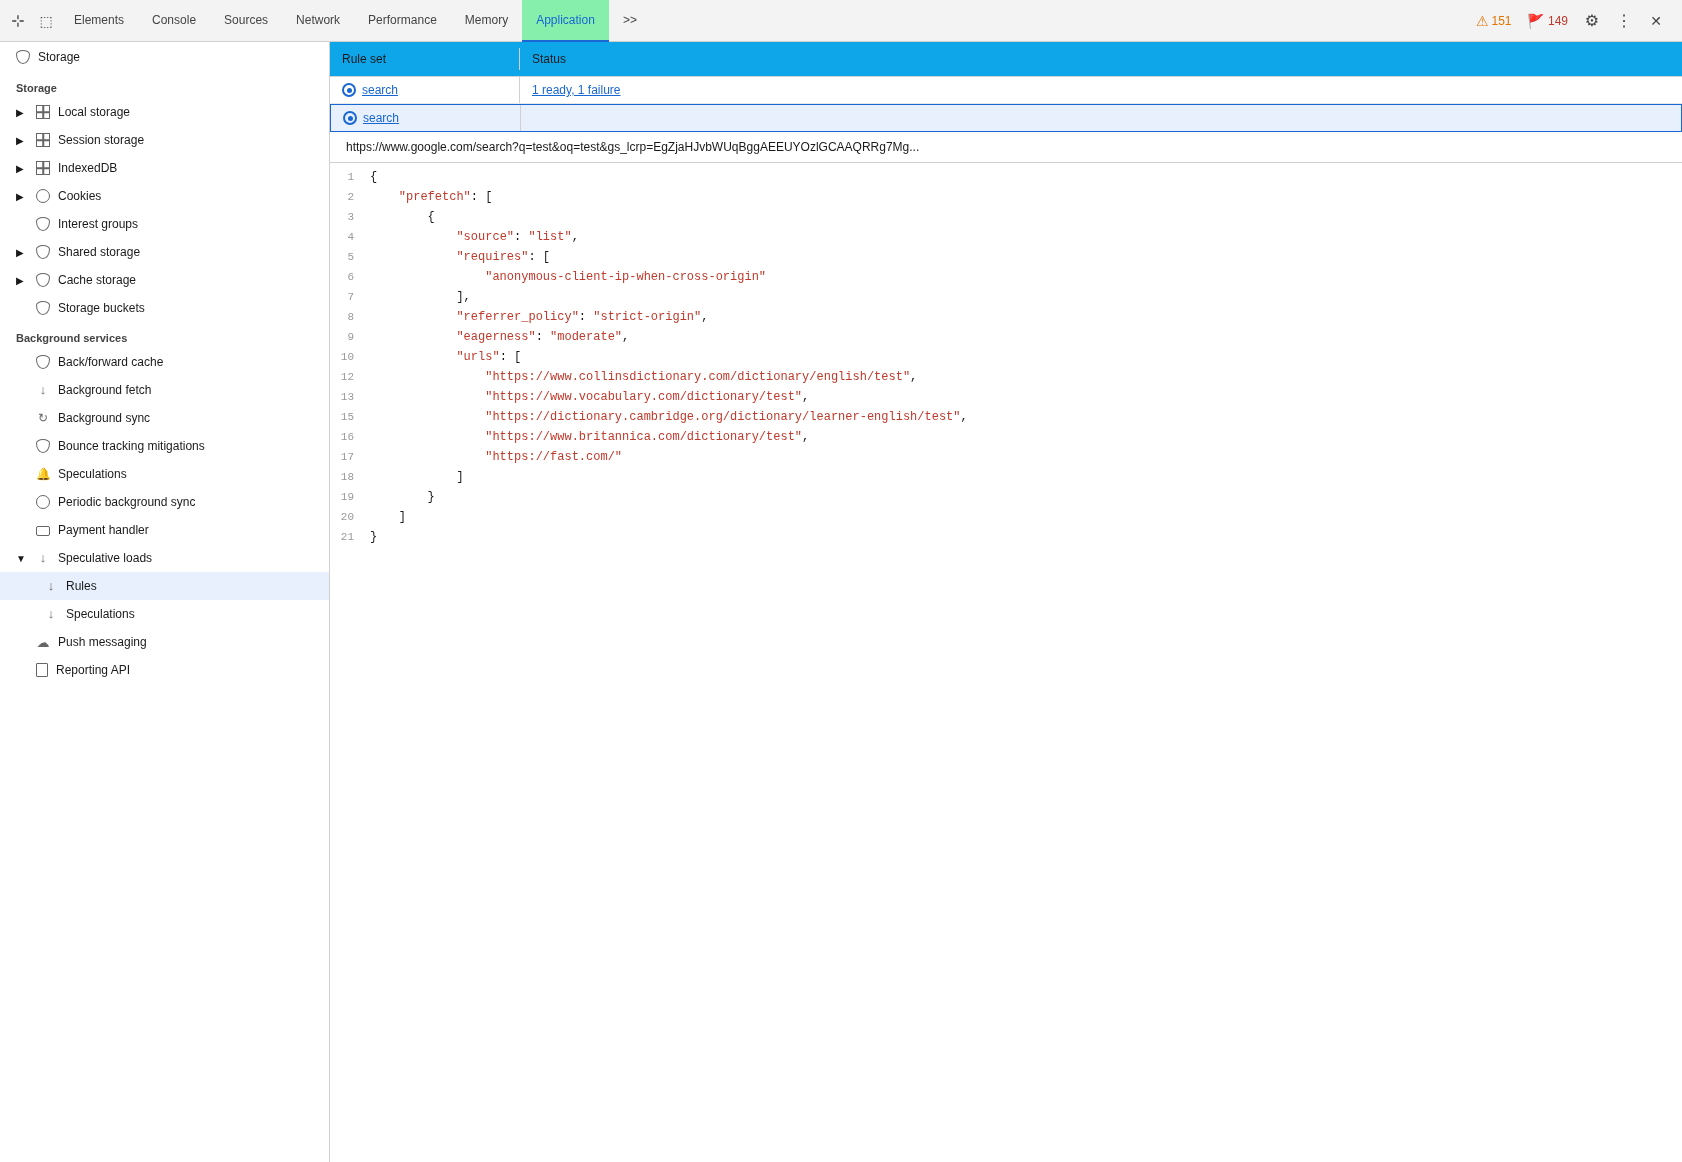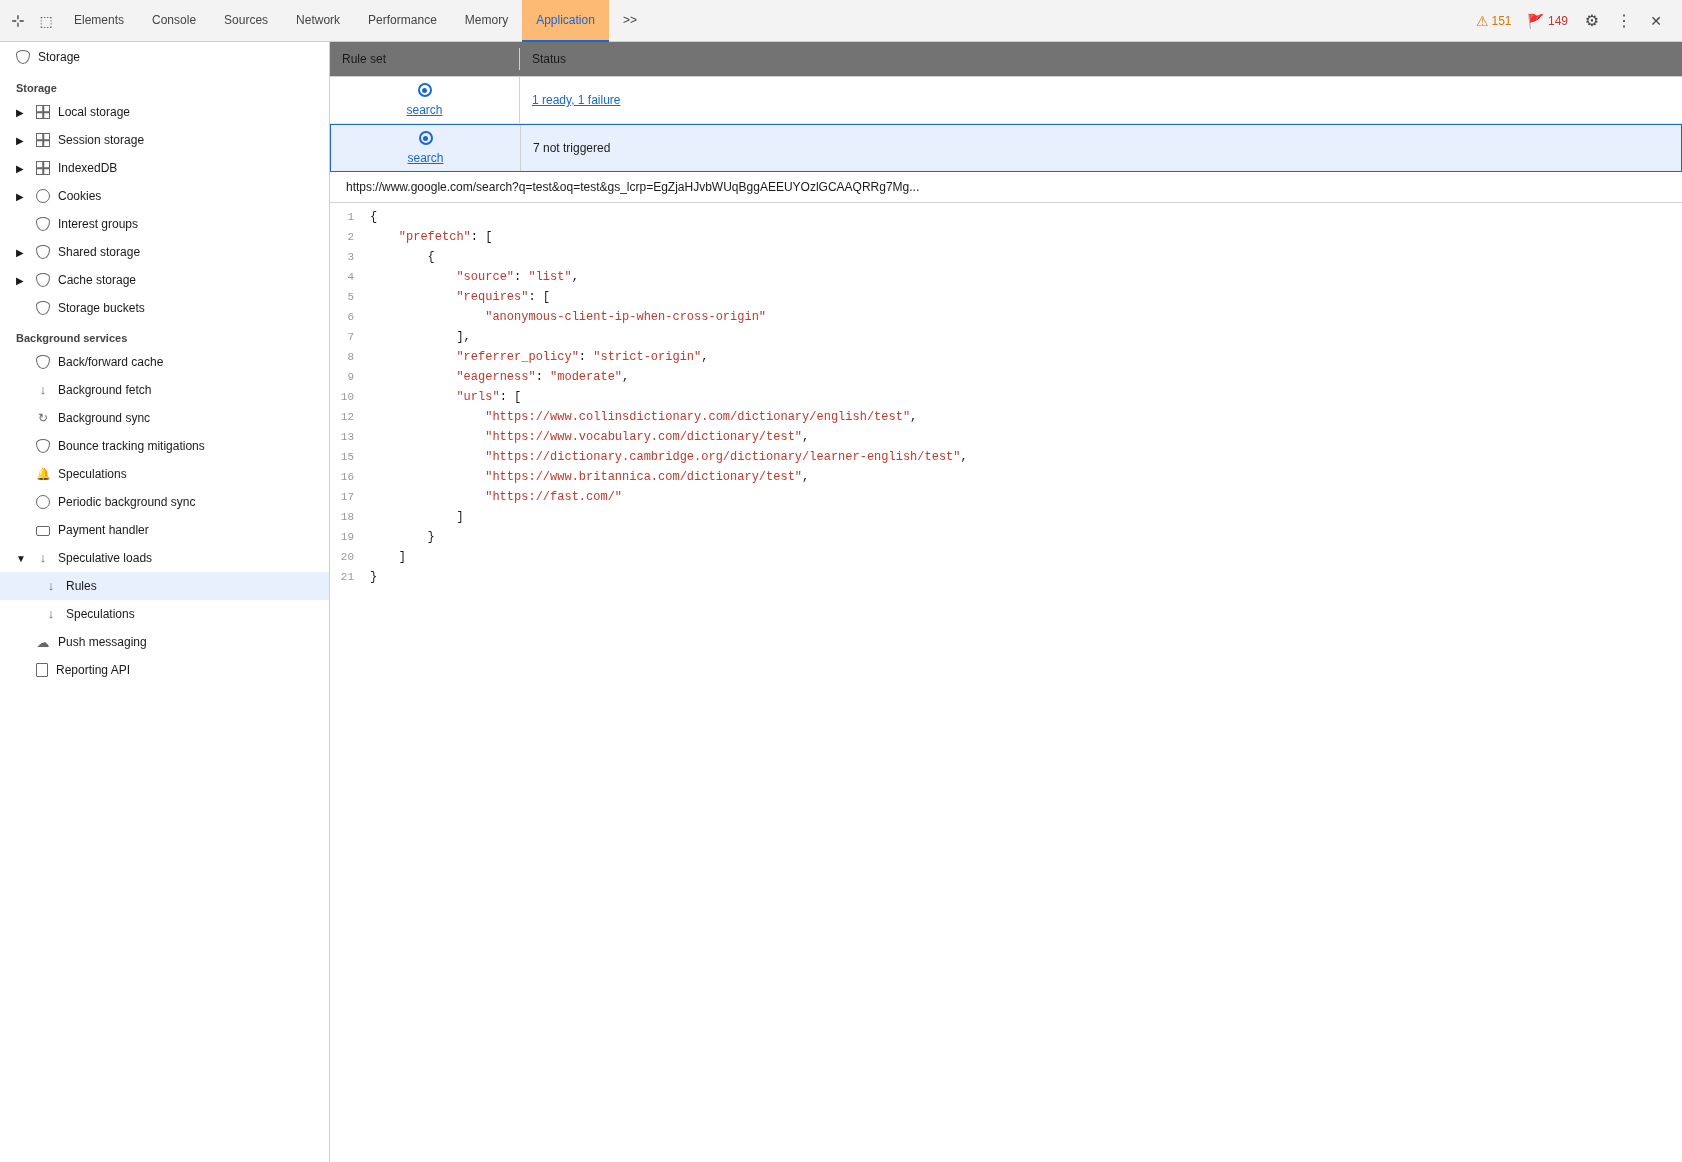--- a/index.html
+++ b/index.html
@@ -10,21 +10,21 @@
       display: flex; align-items: center; height: 42px;
       border-bottom: 1px solid #d0d0d0; background: #f3f3f3;
       padding: 0 4px; gap: 0;
     }
     .tab-bar-left { display: flex; align-items: center; gap: 0; }
     .tab-item {
       padding: 0 14px; height: 42px; display: flex; align-items: center;
       font-size: 12px; color: #444; cursor: pointer; border-bottom: 2px solid transparent;
       white-space: nowrap;
     }
-    .tab-item.active { color: #1967d2; border-bottom: 2px solid #1967d2; background: #fdba74; }
+    .tab-item.active { color: #1967d2; border-bottom: 2px solid #1967d2; background: #86efac; }
     .tab-bar-icons { display: flex; align-items: center; gap: 4px; margin-left: auto; padding-right: 8px; }
     .icon-btn { width: 28px; height: 28px; display: flex; align-items: center; justify-content: center; cursor: pointer; border-radius: 4px; color: #444; font-size: 14px; }
     .warning-badge { display: flex; align-items: center; gap: 3px; font-size: 12px; color: #e37400; cursor: pointer; padding: 2px 6px; }
     .error-badge { display: flex; align-items: center; gap: 3px; font-size: 12px; color: #c0392b; cursor: pointer; padding: 2px 6px; }
     .badge-count { font-weight: 500; }
 
     
     .main-layout { display: flex; height: calc(1162px - 42px); }
 
     
@@ -56,27 +56,27 @@
     .icon-bell { display: inline-block; width: 14px; height: 14px; flex-shrink: 0; font-size: 12px; line-height: 14px; color: #666; }
     .icon-card { display: inline-block; width: 14px; height: 10px; border: 1.5px solid #666; border-radius: 2px; flex-shrink: 0; margin-top: 2px; }
     .icon-clock { display: inline-block; width: 14px; height: 14px; border: 1.5px solid #666; border-radius: 50%; flex-shrink: 0; }
     .icon-doc { display: inline-block; width: 12px; height: 14px; border: 1.5px solid #666; flex-shrink: 0; border-radius: 1px; }
 
     
     .content-area { flex: 1; display: flex; flex-direction: column; overflow: hidden; }
 
     
     .table-area { flex: 0 0 auto; }
-    .table-header { display: flex; padding: 6px 0; border-bottom: 1px solid #d0d0d0; background: #737373; }
+    .table-header { display: flex; padding: 6px 0; border-bottom: 1px solid #d0d0d0; background: #0ea5e9; }
     .col-ruleset { width: 190px; min-width: 190px; padding: 4px 12px; font-size: 12px; font-weight: 500; color: #1a1a1a; border-right: 1px solid #d0d0d0; }
     .col-status { flex: 1; padding: 4px 12px; font-size: 12px; font-weight: 500; color: #1a1a1a; }
 
     .table-row { display: flex; align-items: center; border-bottom: 1px solid #e8e8e8; cursor: pointer; }
     .table-row.selected { background: #e8f0fe; border: 1.5px solid #1967d2; }
-    .cell-ruleset { width: 190px; min-width: 190px; padding: 6px 12px; font-size: 12px; border-right: 1px solid #d0d0d0; display: flex; align-items: center; gap: 6px; flex-direction: column; }
+    .cell-ruleset { width: 190px; min-width: 190px; padding: 6px 12px; font-size: 12px; border-right: 1px solid #d0d0d0; display: flex; gap: 6px; }
     .cell-status { flex: 1; padding: 6px 12px; font-size: 12px; }
     .link-blue { color: #1967d2; text-decoration: underline; cursor: pointer; }
     .circle-icon { width: 14px; height: 14px; border: 2px solid #1967d2; border-radius: 50%; display: flex; align-items: center; justify-content: center; flex-shrink: 0; }
     .circle-dot { width: 5px; height: 5px; background: #1967d2; border-radius: 50%; }
 
     
     .url-bar { padding: 8px 16px; font-size: 12px; color: #1a1a1a; border-bottom: 1px solid #d0d0d0; background: #fff; overflow: hidden; text-overflow: ellipsis; white-space: nowrap; }
 
     
     .json-area { flex: 1; overflow-y: auto; font-family: 'Menlo', 'Monaco', 'Courier New', monospace; font-size: 12px; padding: 4px 0; background: #fff; }
@@ -278,23 +278,20 @@
         </div>
       </div>
 
       <div class="table-row selected">
         <div class="cell-ruleset">
           <div class="circle-icon">
               <div class="circle-dot"></div>
             </div>
           <span class="link-blue">search</span>
         </div>
-        <div class="cell-status">
-          <span>7 not triggered</span>
-        </div>
       </div>
     </div>
 
     <div class="url-bar">https://www.google.com/search?q=test&amp;oq=test&amp;gs_lcrp=EgZjaHJvbWUqBggAEEUYOzlGCAAQRRg7Mg...</div>
 
     <div class="json-area" id="json-area">
     <div class="json-line">
           <span class="line-num">1</span>
           <span class="json-text"><span class="json-plain">{</span></span>
         </div>

